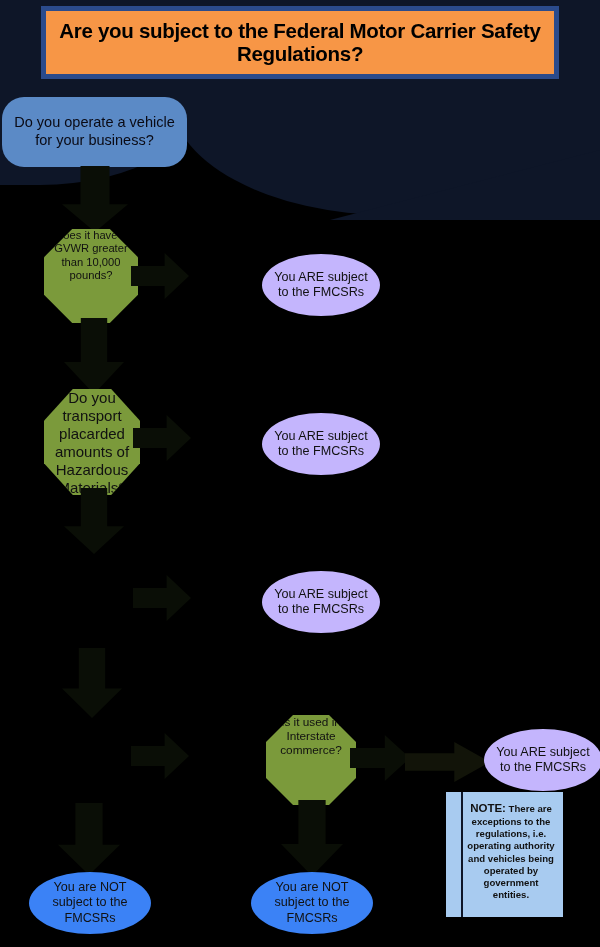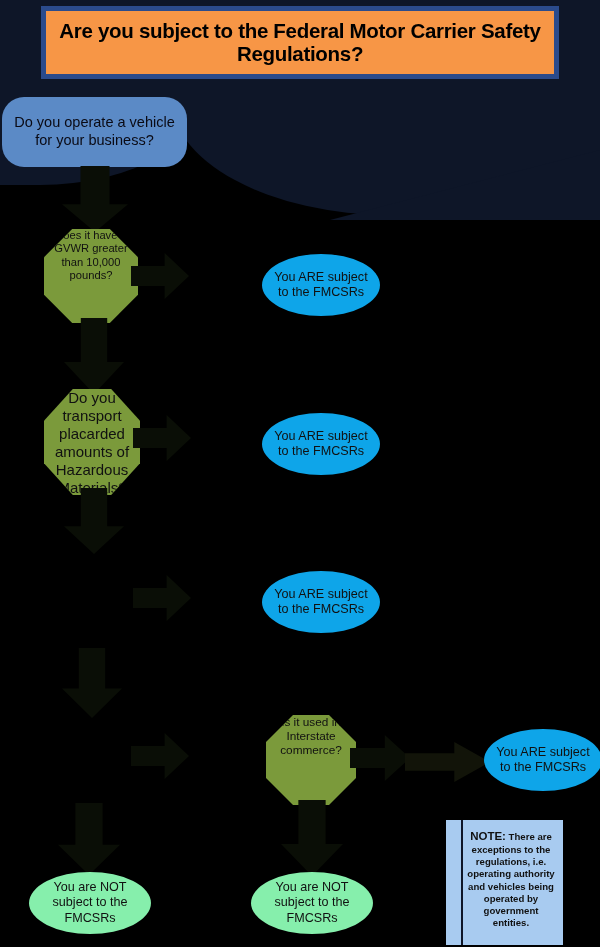--- a/index.html
+++ b/index.html
@@ -136,35 +136,35 @@
     justify-content: center;
     text-align: center;
     box-sizing: border-box;
   }
   .oval .oval-text {
     color: #111111;
     font-size: 12.6px;
     line-height: 1.22;
     padding: 0 6px;
   }
-  .oval-tan  { background: #0ea5e9; }
-  .oval-gray { background: #86efac; }
+  .oval-tan  { background: #c4b5fd; }
+  .oval-gray { background: #3b82f6; }
 
   #oval-are-1 { left: 262px; top: 254px; width: 118px; height: 62px; }
   #oval-are-2 { left: 262px; top: 413px; width: 118px; height: 62px; }
   #oval-are-3 { left: 262px; top: 571px; width: 118px; height: 62px; }
   #oval-are-4 { left: 484px; top: 729px; width: 118px; height: 62px; }
   #oval-not-1 { left: 29px;  top: 872px; width: 122px; height: 62px; }
   #oval-not-2 { left: 251px; top: 872px; width: 122px; height: 62px; }
 
   
   #note-box {
     position: absolute;
     left: 446px;
-    top: 820px;
+    top: 792px;
     width: 117px;
     height: 125px;
     box-sizing: border-box;
     background: #A8CBF0;
     border-left: 9px solid #A8CBF0;
     display: flex;
     align-items: flex-start;
     justify-content: center;
     text-align: center;
     overflow: hidden;

